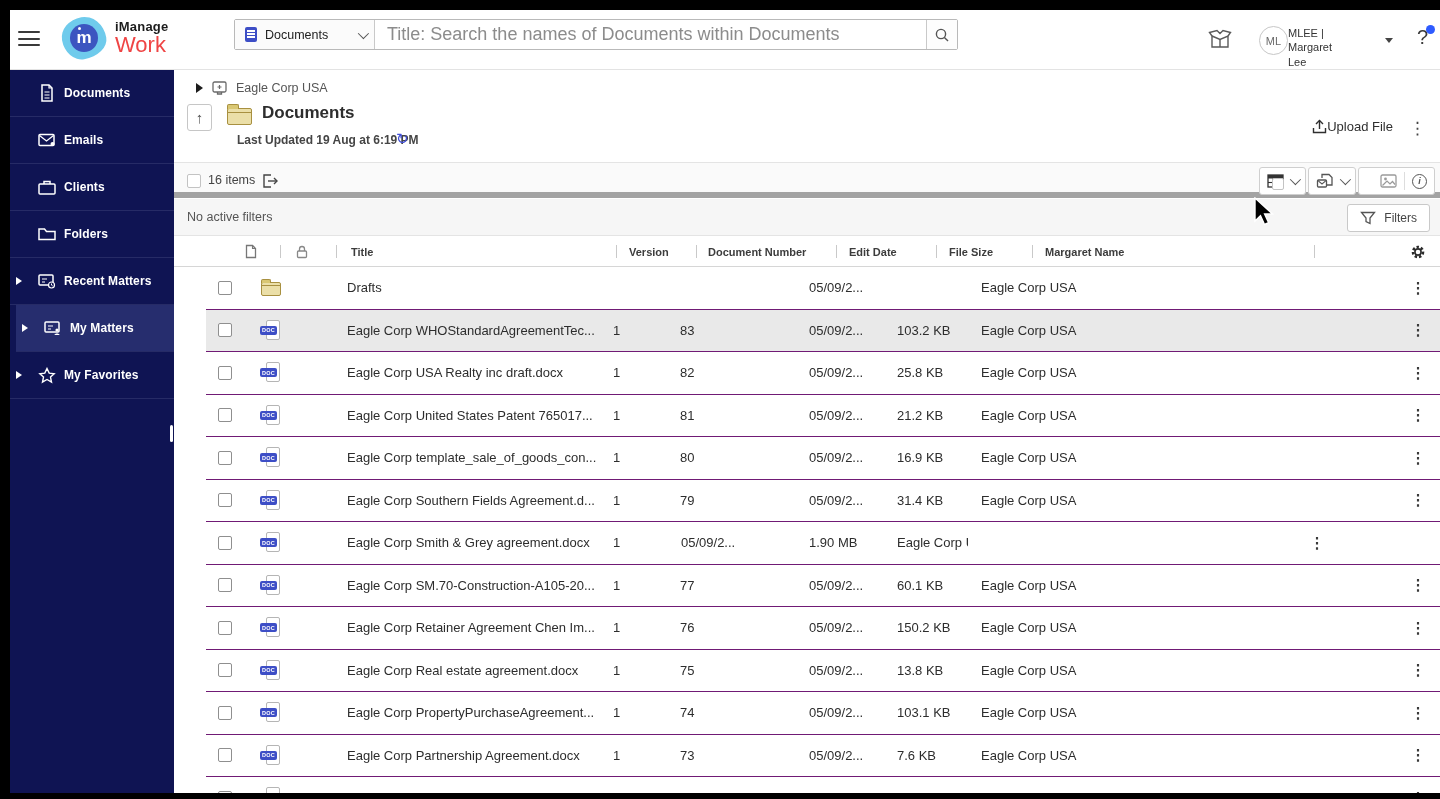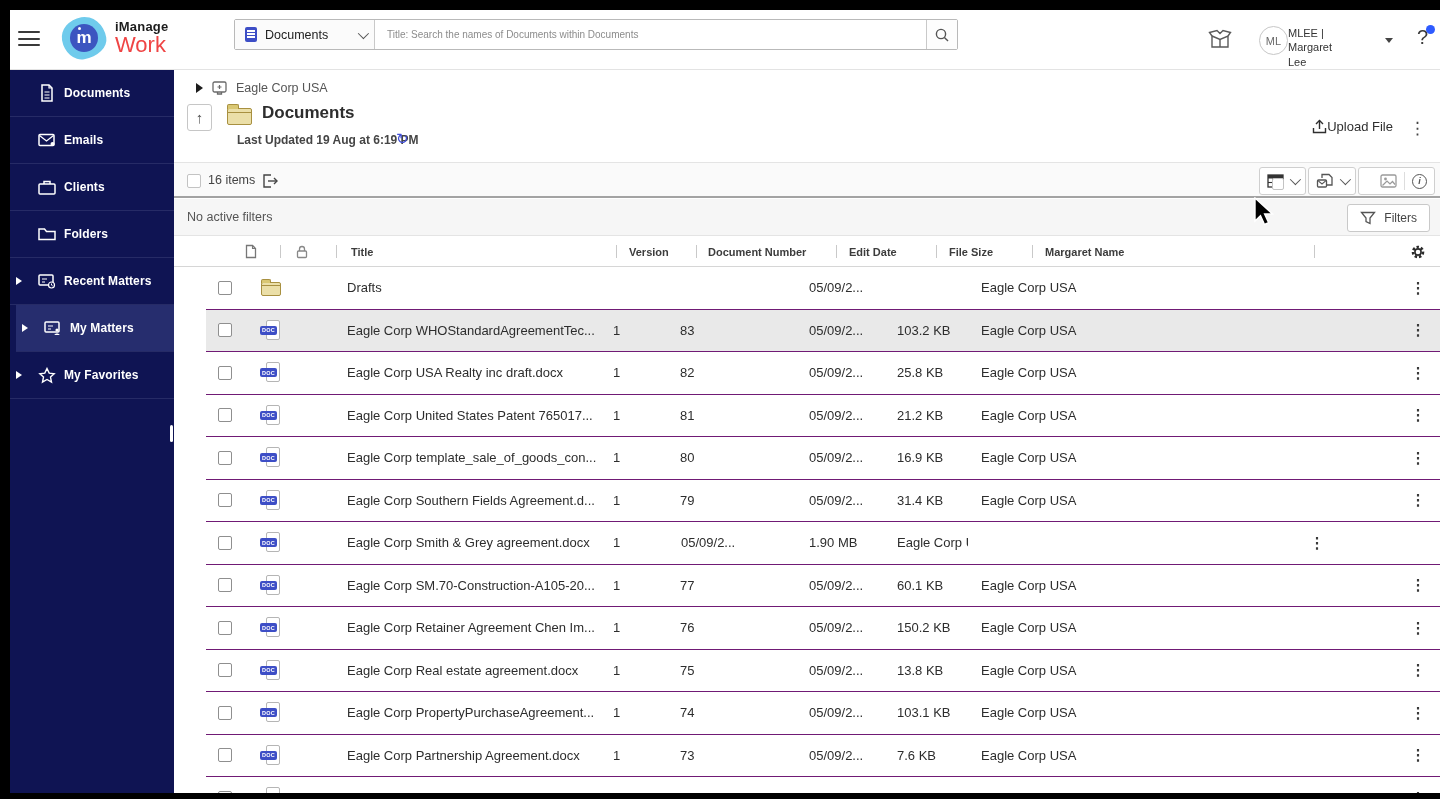--- a/index.html
+++ b/index.html
@@ -25,21 +25,21 @@
 
   .search-wrap { position:absolute; left:224px; top:9px; width:724px; height:31px;
     border:1px solid #b9b9b9; border-radius:2px; background:#fff; display:flex; align-items:stretch; }
   .search-scope { width:140px; display:flex; align-items:center; gap:8px; padding:0 8px 0 10px;
     background:#fbfbfb; border-right:1px solid #c9c9c9; cursor:pointer; }
   .scope-doc-icon { width:12px; height:15px; background:var(--accent-blue,#3D4EC6); border-radius:2px; position:relative; }
   .scope-doc-icon::before { content:""; position:absolute; left:2px; top:3px; right:2px; height:1.5px; background:#fff; box-shadow:0 3px 0 #fff, 0 6px 0 #fff; }
   .search-scope .lbl { flex:1; font-size:12.5px; color:#222; }
   .chev { width:8px; height:8px; border-right:1.6px solid #555; border-bottom:1.6px solid #555;
     transform:rotate(45deg) translateY(-2px); }
-  .search-input { flex:1; border:none; outline:none; font-size:10px; color:#444;
+  .search-input { flex:1; border:none; outline:none; font-size:18px; color:#444;
     padding:0 12px; font-family:"Liberation Sans",sans-serif; background:transparent; }
   .search-input::placeholder { color:#8c8c8c; }
   .search-btn { width:31px; border-left:1px solid #c9c9c9; background:#fdfdfd; display:flex;
     align-items:center; justify-content:center; cursor:pointer; }
   .whatsnew { position:absolute; right:208px; top:18px; cursor:pointer; }
   .avatar { position:absolute; right:152px; top:16px; width:29px; height:29px; border:1px solid #c7c7c7;
     border-radius:50%; display:flex; align-items:center; justify-content:center; font-size:11px; color:#6a6a6a; }
   .user-name { position:absolute; right:72px; top:16px; width:80px; font-size:11px; color:#333; line-height:1.3; }
   .user-caret { position:absolute; right:47px; top:28px; width:0; height:0;
     border-left:4.5px solid transparent; border-right:4.5px solid transparent; border-top:5.5px solid #444; cursor:pointer; }
@@ -77,21 +77,21 @@
   .folder-big::after { content:""; position:absolute; left:0; top:3px; right:0; height:0; border-top:1.5px solid #A89040; }
   .page-title { position:absolute; left:88px; top:33px; font-size:17px; font-weight:bold; color:#2d2d2d; }
   .last-updated { position:absolute; left:63px; top:63px; font-size:12px; font-weight:bold; color:#454545; }
   .refresh-icon { position:absolute; left:222px; top:60px; color:#4250d8; font-size:15px; cursor:pointer; }
 
   .upload-btn { position:absolute; right:47px; top:49px; display:flex; align-items:center; 
     font-size:13px; color:#2f2f2f; cursor:pointer; }
   .hdr-kebab { position:absolute; right:14px; top:48px; font-size:17px; color:#444; cursor:pointer; letter-spacing:0; }
 
   .items-bar { position:absolute; left:0; right:0; top:92px; height:36px; background:#fafafa;
-    border-top:1px solid #e4e4e4; border-bottom:2px solid #a3a3a3; }
+    border-top:1px solid #e4e4e4; border-bottom:6px solid #a3a3a3; }
   .cb { width:14px; height:14px; border:1.5px solid #8f8f8f; border-radius:2px; background:#fff; cursor:pointer; }
   .cb.dim { border-color:#c3c3c3; }
   .items-count { position:absolute; left:34px; top:10px; font-size:12.5px; color:#444; }
   .items-bar .cb { position:absolute; left:13px; top:11px; }
   .export-icon { position:absolute; left:88px; top:10px; cursor:pointer; }
   .view-controls { position:absolute; right:5px; top:4px; display:flex; gap:2px; }
   .vc-group { display:flex; align-items:center; border:1px solid #cfcfcf; border-radius:3px;
     background:#fff; height:28px; }
   .vc-btn { display:flex; align-items:center; justify-content:center; padding:0 7px; height:100%; cursor:pointer; gap:6px; }
   .vc-div { width:1px; height:18px; background:#ddd; }

